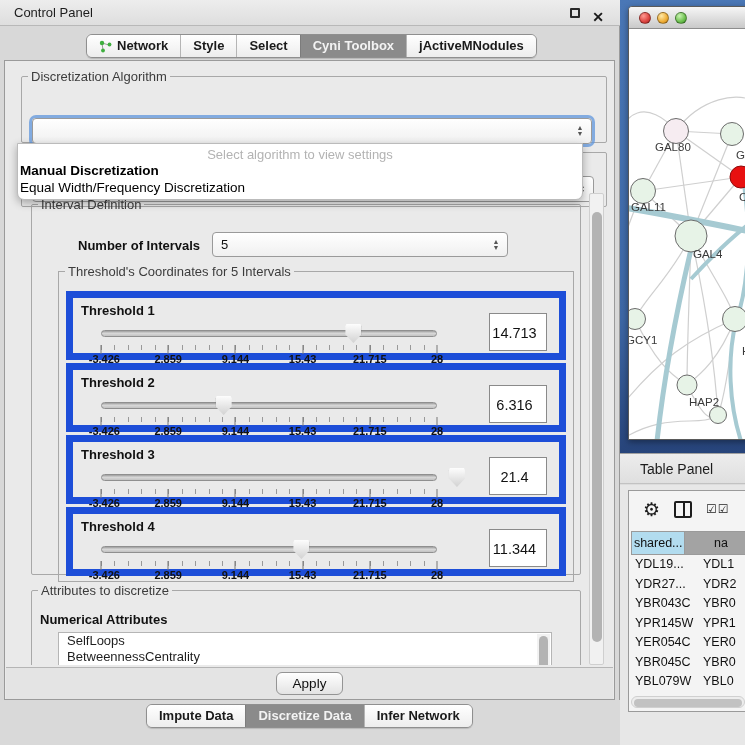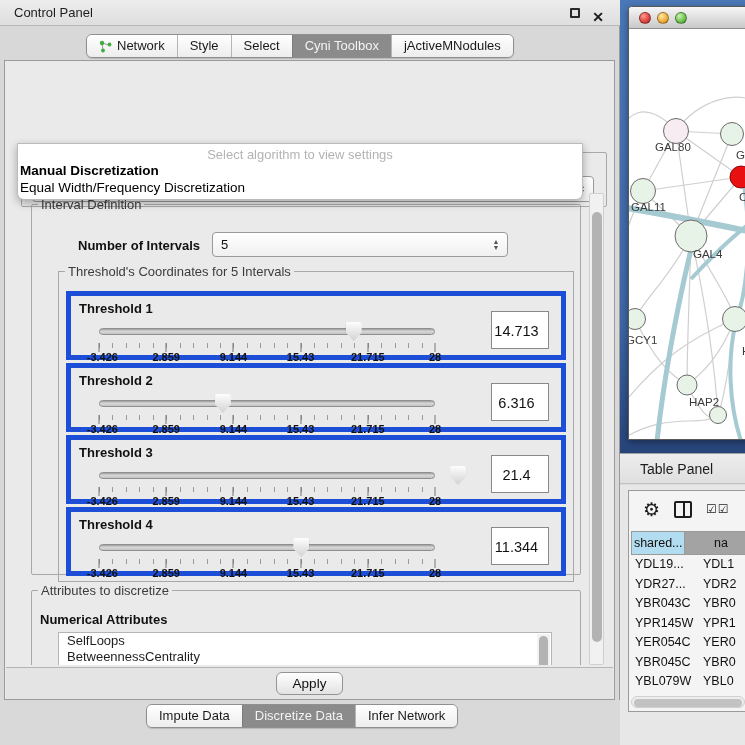--- a/index.html
+++ b/index.html
@@ -14,21 +14,21 @@
     background:linear-gradient(#ededed,#dedede); border-bottom:1px solid #b8b8b8;
     font-size:13px; color:#1c1c1c; line-height:26px; padding-left:14px; }
   #cp-float { position:absolute; right:40px; top:8px; width:10px; height:10px;
     border:2px solid #2a2a2a; border-radius:1px; }
   #cp-close { position:absolute; right:16px; top:4px; font-size:14px; font-weight:bold; color:#1a1a1a; }
 
   
   #top-tabs { position:absolute; left:86px; top:34px; height:24px; display:inline-flex;
     border:1px solid #8f8f8f; border-radius:6px; overflow:hidden;
     box-shadow:0 1px 1px rgba(0,0,0,.15); }
-  .tab { height:22px; line-height:22px; padding:0 12px; font-size:13px; font-weight:normal;
+  .tab { height:22px; line-height:22px; padding:0 12px; font-size:13px; font-weight:bold;
     color:#1a1a1a; background:linear-gradient(#ffffff,#ededed); border-left:1px solid #b5b5b5;
     display:flex; align-items:center; gap:5px; white-space:nowrap; }
   .tab:first-child { border-left:none; }
   .tab.active { background:#8b8b8b; color:#f3f3f3; border-left-color:#7c7c7c; }
 
   
   #main-frame { position:absolute; left:4px; top:60px; width:611px; height:640px;
     background:#eaeaea; border:1px solid #9a9a9a; }
 
   fieldset.grp { border:1px solid #a8a8a8; border-radius:2px; position:absolute; }
@@ -68,21 +68,21 @@
 
   #grp-interval { left:22px; top:4px; width:550px; height:378px; }
   #num-int-label { position:absolute; left:46px; top:26px; font-size:13px; font-weight:bold; color:#111; }
   #num-int-combo { position:absolute; left:180px; top:20px; width:296px; height:25px; }
 
   #grp-thresholds { position:absolute; left:26px; top:52px; width:516px; height:318px;
     border:1px solid #a8a8a8; }
   #grp-thresholds > legend { font-size:13px; }
 
   .tpanel { position:absolute; left:7px; width:500px; height:69px;
-    border:5px solid #1d4ed8; background:#eaeaea; }
+    border:7px solid #1d4ed8; background:#eaeaea; }
   .tpanel .tlabel { position:absolute; left:8px; top:5px; font-size:13px; font-weight:bold; color:#111; }
   .track { position:absolute; left:28px; top:32px; width:336px; height:7px;
     background:linear-gradient(#9d9d9d,#d8d8d8 45%,#c2c2c2); border-radius:4px;
     border:1px solid #8f8f8f; }
   .thumb-slider { position:absolute; top:26px; width:16px; height:19px;
     background:linear-gradient(#fdfdfd,#d2d2d2); 
     clip-path:polygon(6% 0,94% 0,100% 12%,100% 55%,50% 100%,0 55%,0 12%);
     transform:translateX(-50%); filter:drop-shadow(0 0 1px #777); }
   .ticks { position:absolute; left:28px; top:47px; width:336px; height:9px;
     background-image:repeating-linear-gradient(to right,#999 0 1px,transparent 1px 4%);
@@ -191,20 +191,26 @@
     <div class="tab active">
       <span>Cyni Toolbox</span>
     </div>
     <div class="tab">
       <span>jActiveMNodules</span>
     </div>
   </div>
 
   <div id="main-frame">
 
+    <fieldset class="grp" id="grp-algo">
+      <legend>Discretization Algorithm</legend>
+      <div class="combo" id="algo-combo">
+        <span class="spin">▲<br>▼</span>
+      </div>
+    </fieldset>
 
     <div id="algo-popup">
       <div class="hint">Select algorithm to view settings</div>
       <div class="opt bold">Manual Discretization</div>
       <div class="opt">Equal Width/Frequency Discretization</div>
     </div>
 
     <fieldset class="grp" id="grp-tabledata">
       <legend>Table Data</legend>
       <div class="combo" id="tabledata-combo">

